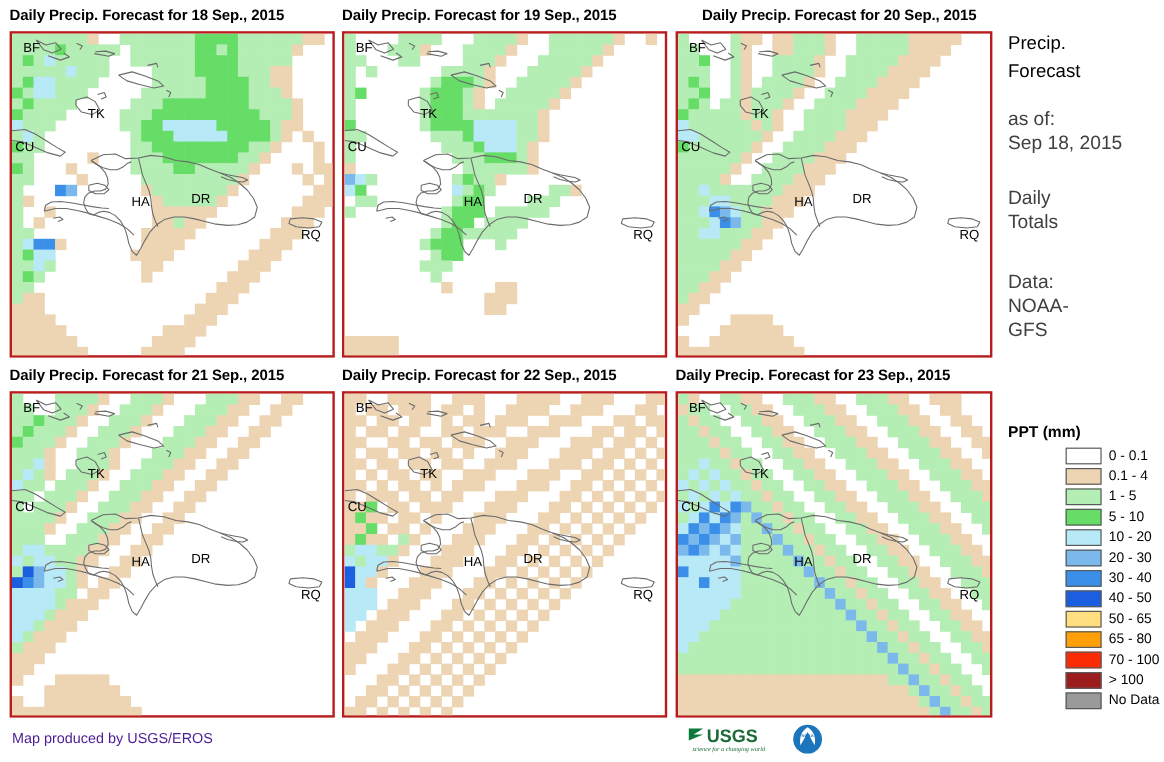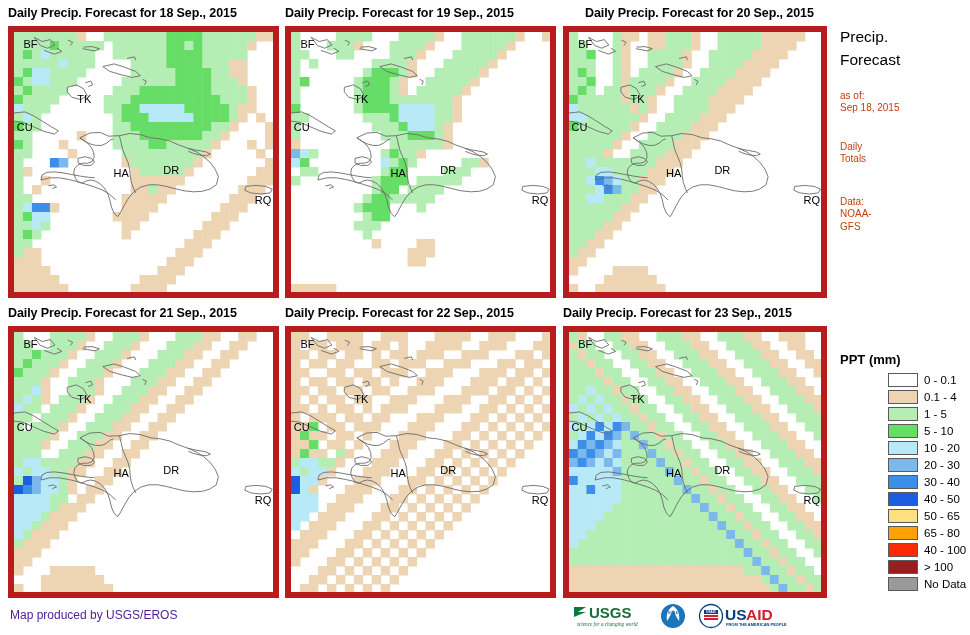--- a/index.html
+++ b/index.html
@@ -2,32 +2,32 @@
 <html><head>
 <meta charset="utf-8">
 <style>
   html,body{margin:0;padding:0;background:#ffffff;}
   body{width:970px;height:635px;position:relative;overflow:hidden;
        font-family:"Liberation Sans",sans-serif;color:#000;}
 
   .panel-title{position:absolute;font-size:12.5px;font-weight:bold;
       letter-spacing:-0.1px;white-space:nowrap;color:#000;}
 
-  .map-frame{position:absolute;border:6px solid #b91c1c;background:#ffffff;
+  .map-frame{position:absolute;border:2px solid #b91c1c;background:#ffffff;
       overflow:hidden;box-sizing:border-box;}
 
   .grid-canvas{position:absolute;left:0;top:0;}
 
   .geo-label{position:absolute;font-size:11px;color:#000;
       font-family:"Liberation Sans",sans-serif;pointer-events:none;}
 
   
   #info-col{position:absolute;left:840px;top:28px;width:128px;}
   #info-col .hdr{font-size:15.5px;font-weight:normal;line-height:1.22;margin:0 0 4px 0;}
-  #info-col .blk{font-size:10px;line-height:1.25;color:#c2410c;}
+  #info-col .blk{font-size:16px;line-height:1.25;color:#404040;}
   #info-col .sp1{height:16px;}
   #info-col .sp2{height:26px;}
   #info-col .sp3{height:30px;}
 
   
   #legend{position:absolute;left:840px;top:352px;width:130px;}
   #legend .ltitle{font-size:13px;font-weight:bold;margin-bottom:4px;}
   .lrow{display:flex;align-items:center;height:17px;padding-left:48px;}
   .lsw{width:30px;height:14px;border:1px solid #5a5a5a;box-sizing:border-box;
        margin-right:6px;flex:0 0 auto;}
@@ -2787,21 +2787,21 @@
       <div class="lrow">
         <div class="lsw" style="background: rgb(255, 223, 127);"></div>
         <div class="llab">50 - 65</div>
       </div>
       <div class="lrow">
         <div class="lsw" style="background: rgb(255, 160, 9);"></div>
         <div class="llab">65 - 80</div>
       </div>
       <div class="lrow">
         <div class="lsw" style="background: rgb(251, 43, 6);"></div>
-        <div class="llab">40 - 100</div>
+        <div class="llab">70 - 100</div>
       </div>
       <div class="lrow">
         <div class="lsw" style="background: rgb(155, 29, 29);"></div>
         <div class="llab">&gt; 100</div>
       </div>
       <div class="lrow">
         <div class="lsw" style="background: rgb(154, 154, 154);"></div>
         <div class="llab">No Data</div>
       </div>
     </div>
@@ -2817,25 +2817,13 @@
       <text x="5" y="25" font-family="Liberation Serif, serif" font-size="5.2" font-style="italic" fill="#1a6b38">science for a changing world</text>
     </svg>
   </div>
   <div class="logo">
     <svg width="28" height="30" viewBox="0 0 28 30">
       <circle cx="14" cy="15" r="12" fill="#1b75bb"></circle>
       <path d="M14 5 C9 8 7 13 8 20 C11 16 12 12 14 9 C16 12 17 16 20 20 C21 13 19 8 14 5 Z" fill="#ffffff"></path>
       <text x="14" y="13" text-anchor="middle" font-family="Liberation Sans, sans-serif" font-size="3.4" font-weight="bold" fill="#1b75bb">NOAA</text>
     </svg>
   </div>
-  <div class="logo">
-    <svg width="96" height="30" viewBox="0 0 96 30">
-      <circle cx="15" cy="15" r="11.5" fill="#ffffff" stroke="#0a3d7a" stroke-width="1.3"></circle>
-      <rect x="8" y="9" width="14" height="4" fill="#0a3d7a"></rect>
-      <rect x="8" y="14" width="14" height="2" fill="#cf2031"></rect>
-      <rect x="8" y="17" width="14" height="2" fill="#cf2031"></rect>
-      <text x="15" y="12.4" text-anchor="middle" font-family="Liberation Sans, sans-serif" font-size="3" font-weight="bold" fill="#ffffff">USAID</text>
-      <text x="29" y="19" font-family="Liberation Sans, sans-serif" font-size="15.5" font-weight="bold" fill="#0a3d7a">US</text>
-      <text x="50" y="19" font-family="Liberation Sans, sans-serif" font-size="15.5" font-weight="bold" fill="#cf2031">AID</text>
-      <text x="30" y="25" font-family="Liberation Sans, sans-serif" font-size="4" font-weight="bold" fill="#0a3d7a">FROM THE AMERICAN PEOPLE</text>
-    </svg>
-  </div>
 </div>
 
 </body></html>

